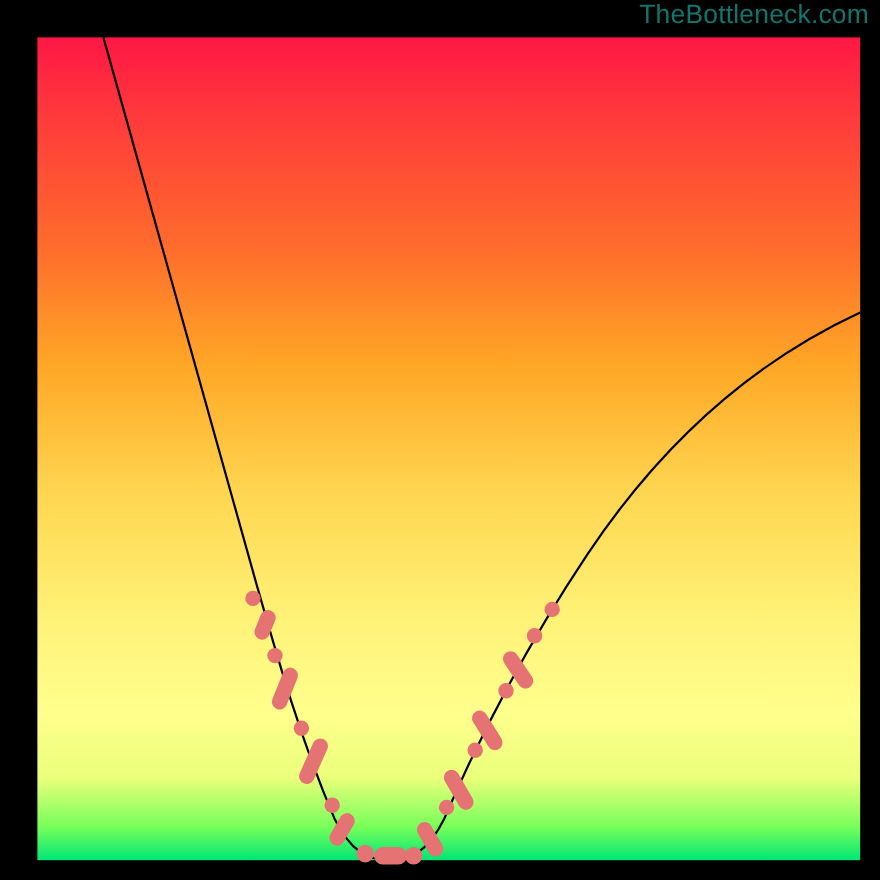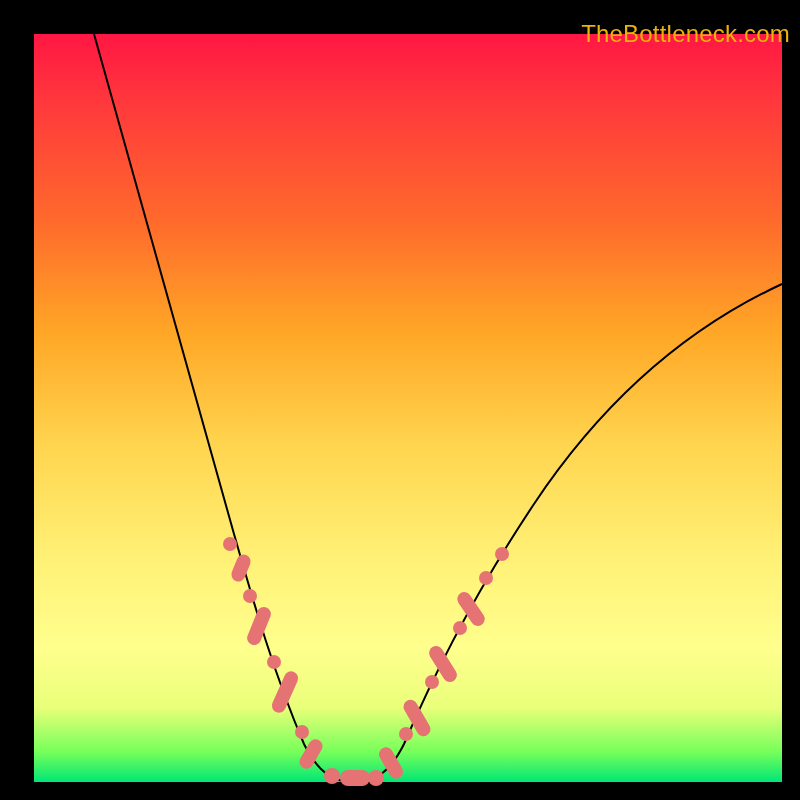--- a/index.html
+++ b/index.html
@@ -30,23 +30,23 @@
       #ffa726 40%,
       #ffd54f 55%,
       #fff176 70%,
       #ffff8d 82%,
       #eaff7a 90%,
       #76ff5a 96%,
       #00e676 100%);
   }
   .watermark {
     position: absolute;
-    top: 20px;
+    top: 0;
     right: 10px;
-    color: #eab308;
+    color: #0f766e;
     font-size: 24px;
     font-weight: 500;
     letter-spacing: 0.2px;
     user-select: none;
   }
   svg.curve {
     position: absolute;
     left: 0;
     top: 0;
     width: 748px;

